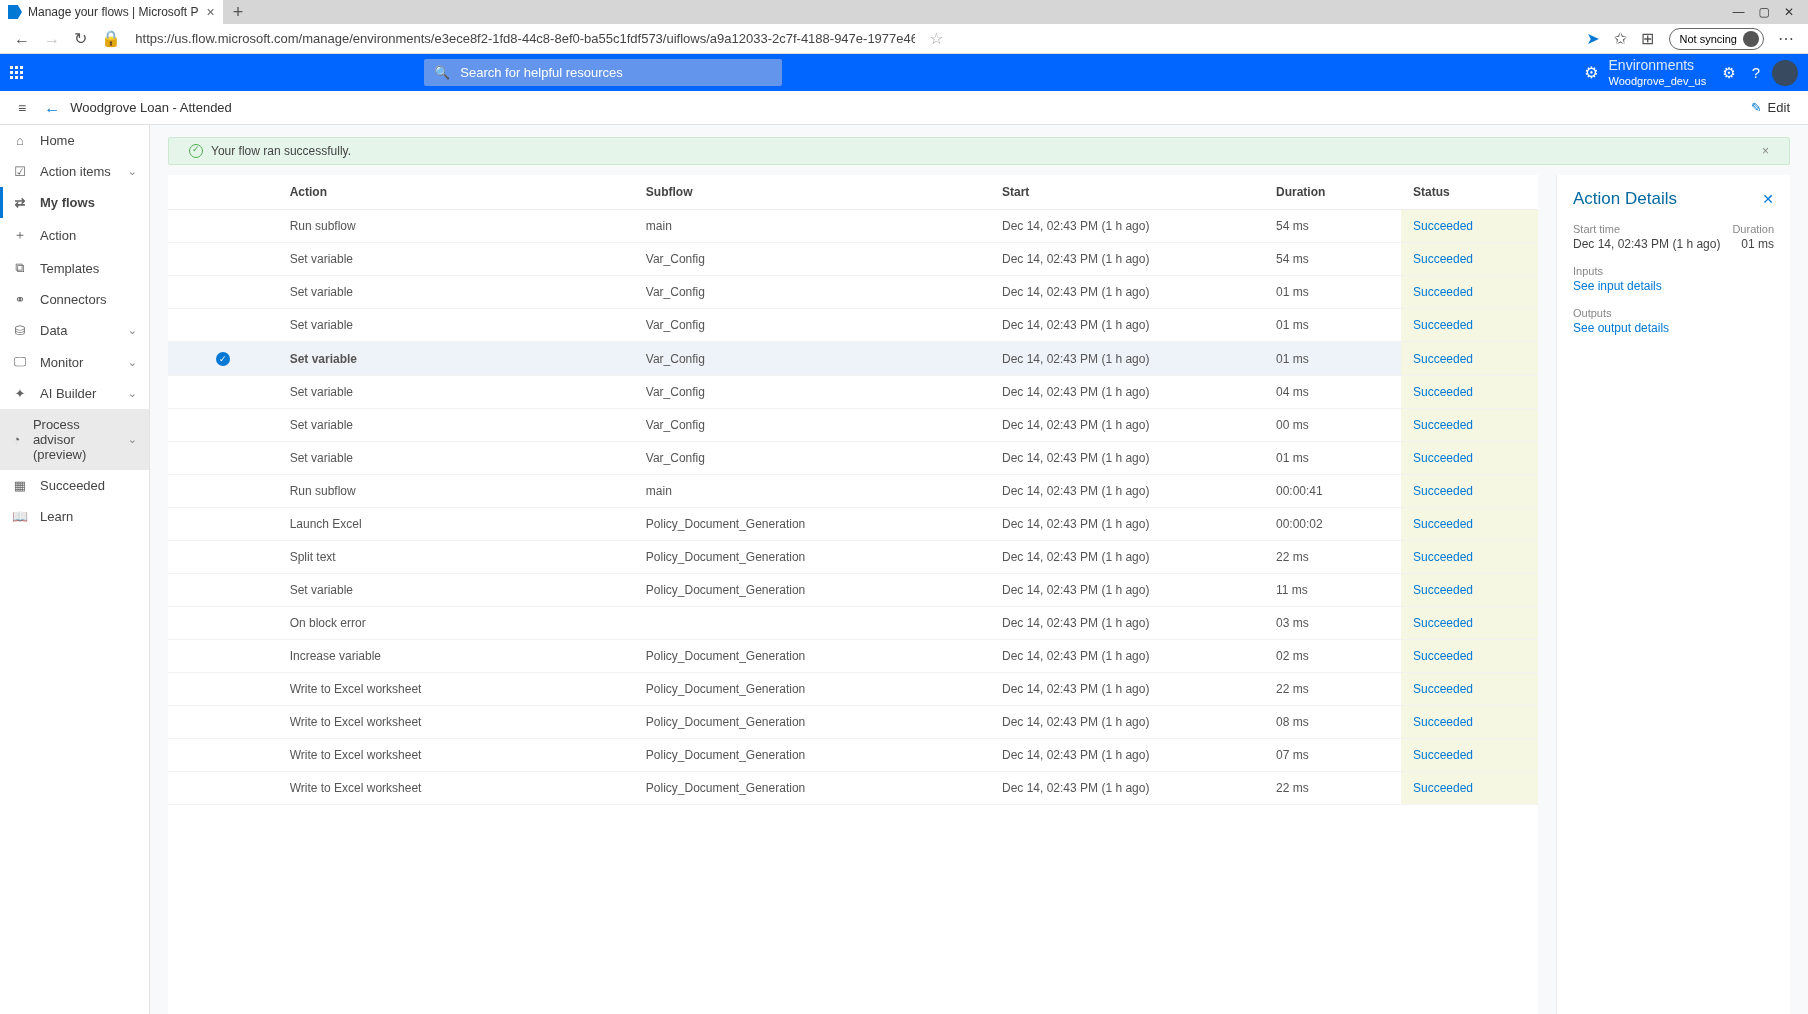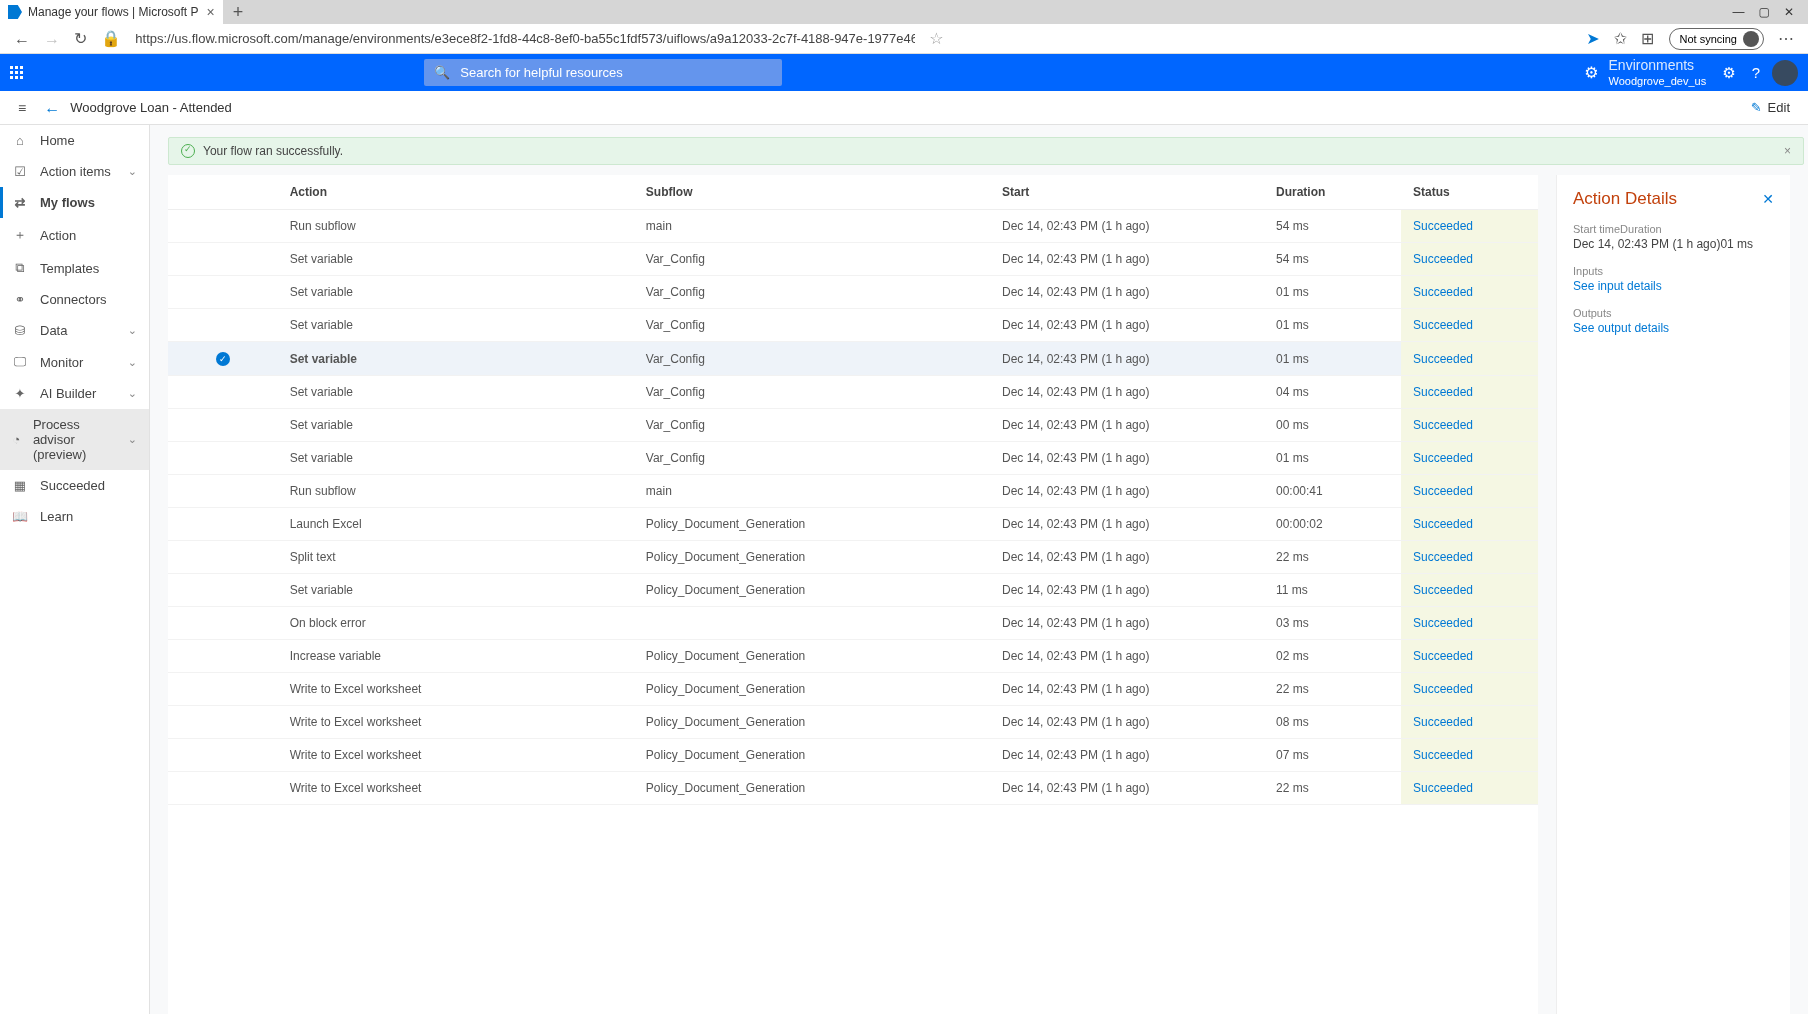--- a/index.html
+++ b/index.html
@@ -43,21 +43,21 @@
     .leftnav { width: 150px; background: #fff; border-right: 1px solid #e1e1e1; padding-top: 0; }
     .hamburger { padding: 10px 12px; color: #555; font-size: 14px; cursor: pointer; }
     .nav-item { display: flex; align-items: center; padding: 8px 12px; font-size: 13px; color: #444; cursor: pointer; gap: 12px; }
     .nav-item.selected { font-weight: 600; border-left: 3px solid #0078d4; padding-left: 9px; }
     .nav-item.highlight { background: #eaeaea; }
     .nav-icn { width: 16px; text-align: center; color: #666; font-size: 13px; }
     .chevron { margin-left: auto; font-size: 11px; color: #888; }
 
     
     .main { flex: 1; display: flex; flex-direction: column; background: #f8f9fa; overflow: hidden; }
-    .banner { margin: 12px 4px 10px 18px; background: #e6f5e9; border: 1px solid #cde8d0; border-radius: 2px; padding: 6px 12px; font-size: 12px; color: #444; display: flex; align-items: center; gap: 8px; }
+    .banner { margin: 12px 18px 10px 18px; background: #e6f5e9; border: 1px solid #cde8d0; border-radius: 2px; padding: 6px 20px; font-size: 12px; color: #444; display: flex; align-items: center; gap: 8px; }
     .banner-icon { width: 14px; height: 14px; border: 1.5px solid #4caf50; border-radius: 50%; position: relative; }
     .banner-icon::after { content: "✓"; color: #4caf50; font-size: 9px; position: absolute; top: -1px; left: 2px; }
     .banner-close { margin-left: auto; color: #888; cursor: pointer; }
 
     .content-row { display: flex; flex: 1; overflow: hidden; padding: 0 18px; gap: 18px; }
     .table-wrap { flex: 1; background: #fff; overflow-y: auto; }
     .tbl { width: 100%; border-collapse: collapse; font-size: 12px; }
     .tbl th { text-align: left; padding: 10px 12px; color: #444; font-weight: 600; border-bottom: 1px solid #eee; }
     .tbl th:first-child { width: 36px; }
     .tbl td { padding: 9px 12px; color: #555; border-bottom: 1px solid #f2f2f2; }
@@ -69,23 +69,23 @@
     .col-start { width: 20%; }
     .col-dur { width: 10%; }
     .col-status { width: 10%; }
     .status-cell { background: #f5f7e3; }
     .status-link { color: #0078d4; cursor: pointer; }
     .first-col { width: 30px; text-align:center; }
 
     
     .details { width: 234px; background: #fff; padding: 14px 16px; font-size: 12px; color: #444; border-left: 1px solid #eee; }
     .details-hdr { display: flex; align-items: center; margin-bottom: 14px; }
-    .details-title { font-size: 17px; font-weight: 400; color: #c2410c; }
+    .details-title { font-size: 17px; font-weight: 400; color: #0369a1; }
     .details-close { margin-left: auto; color: #0078d4; cursor: pointer; font-size: 14px; }
-    .details-row { display: flex; margin-bottom: 2px; color: #888; font-size: 11px; }
+    .details-row { display: flex; justify-content: space-between; margin-bottom: 2px; color: #888; font-size: 11px; }
     .link { color: #0078d4; cursor: pointer; }
     .details .label { color:#888; font-size:11px; margin-bottom:2px;}
   </style>
 </head>
 <body>
 
 <div class="browser-chrome">
   <div class="tab">
     <span class="tab-icon"></span>
     <span>Manage your flows | Microsoft P</span>

